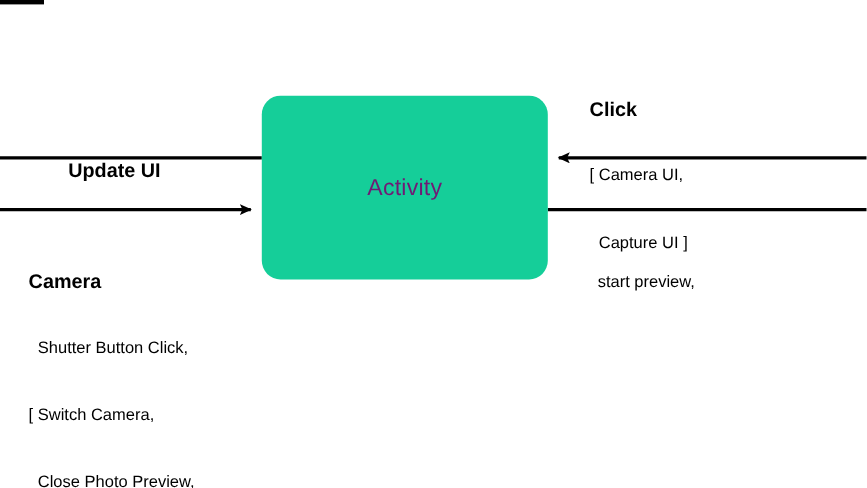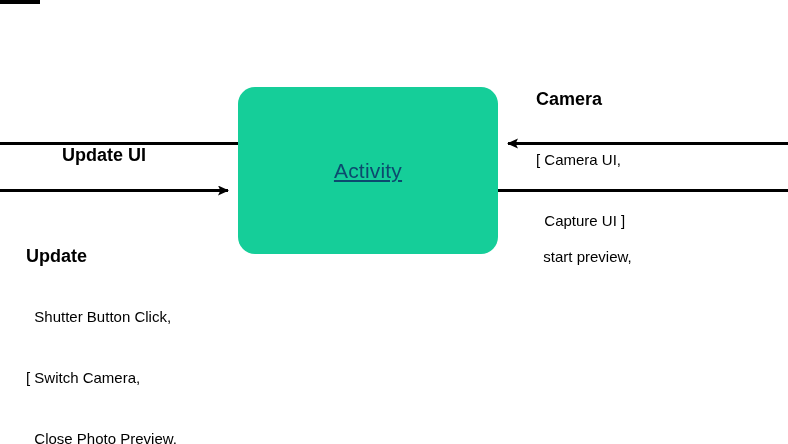--- a/index.html
+++ b/index.html
@@ -36,26 +36,25 @@
     top: 87px;
     width: 260px;
     height: 167px;
     border-radius: 17px;
     background: #15ce99;
     display: flex;
     align-items: center;
     justify-content: center;
   }
   .node-label {
-    color: #0c4a6e;
+    color: #701a75;
     font-size: 21px;
     font-weight: 400;
     letter-spacing: 0.2px;
     line-height: 1;
-    text-decoration: underline;
   }
 
   
   .wires {
     position: absolute;
     left: 0;
     top: 0;
     width: 788px;
     height: 444px;
     pointer-events: none;
@@ -126,27 +125,27 @@
 
   <div class="node">
     <span class="node-label">Activity</span>
   </div>
 
   <div class="block" id="update-ui-label">
     <div class="blk-title">Update UI</div>
   </div>
 
   <div class="block" id="state-block">
-    <div class="blk-title">Camera</div>
+    <div class="blk-title">Click</div>
     <div class="blk-line">[ Camera UI,</div>
     <div class="blk-line">  Capture UI ]</div>
   </div>
 
   <div class="block" id="actions-block">
-    <div class="blk-title">Update</div>
+    <div class="blk-title">Camera</div>
     <div class="blk-line">  Shutter Button Click,</div>
     <div class="blk-line">[ Switch Camera,</div>
     <div class="blk-line">  Close Photo Preview,</div>
     
     
   </div>
 
   <div class="block" id="camera-ops-block">
     <div class="blk-line">  start preview,</div>
     

